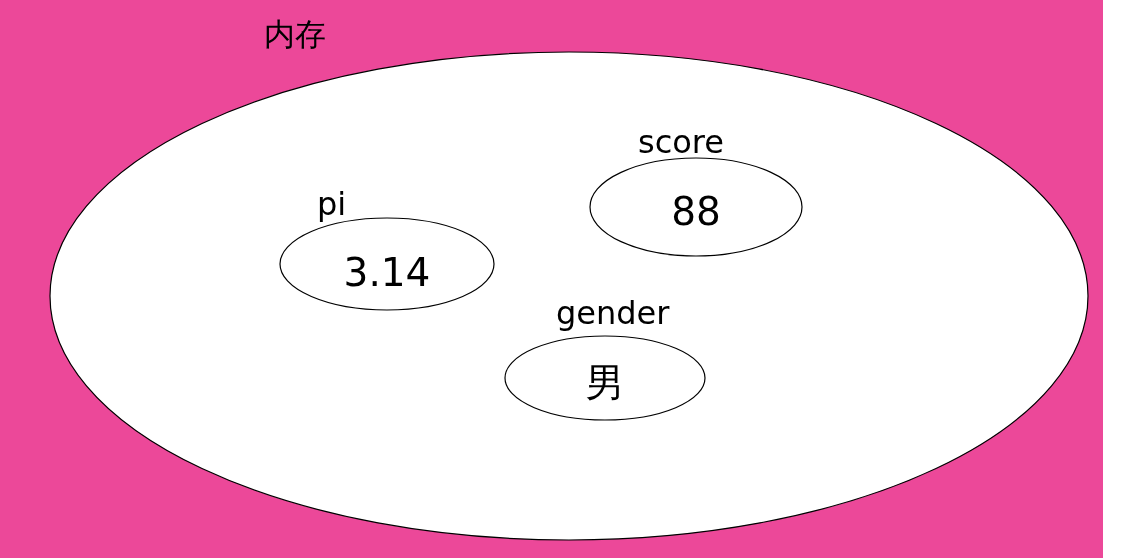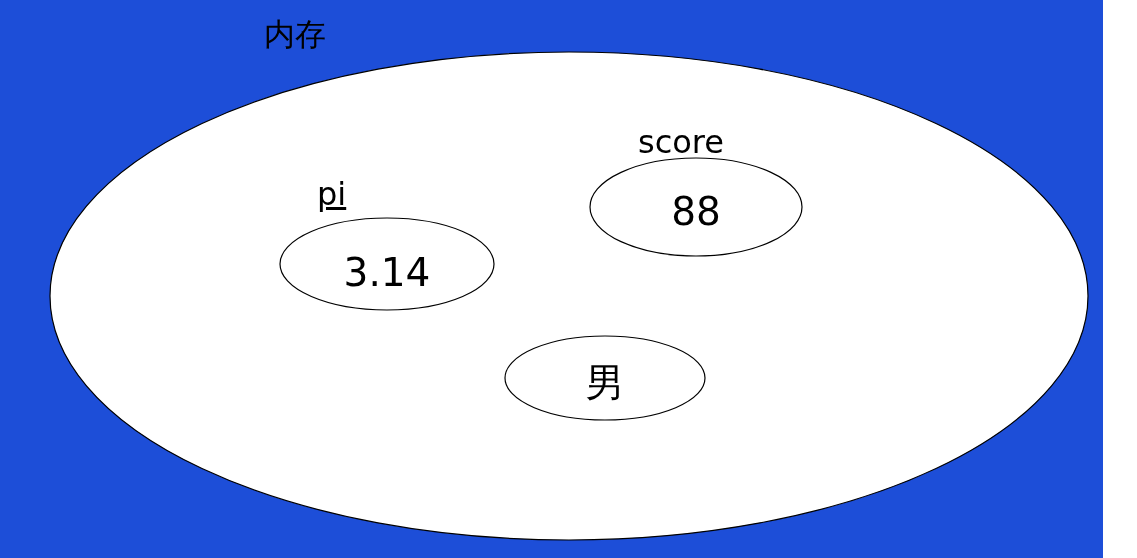--- a/index.html
+++ b/index.html
@@ -12,21 +12,21 @@
     width: 1137px;
     height: 558px;
     font-family: "DejaVu Sans", "Liberation Sans", sans-serif;
     color: #000000;
     overflow: hidden;
   }
   #canvas {
     position: relative;
     width: 1103px;
     height: 558px;
-    background: #1d4ed8;
+    background: #ec4899;
   }
   #diagram-svg {
     position: absolute;
     top: 0;
     left: 0;
     width: 1137px;
     height: 558px;
     display: block;
   }
   .shape-ellipse {
@@ -45,21 +45,21 @@
   
   #memory-title {
     left: 264px;
     top: 19px;
     font-size: 31px;
   }
   
   .var-label {
     font-size: 32px;
   }
-  #label-pi     { left: 317px; top: 178px; text-decoration: underline; }
+  #label-pi     { left: 317px; top: 188px; }
   #label-score  { left: 638px; top: 126px; }
   #label-gender { left: 556px; top: 297px; }
   
   .var-value {
     font-size: 39px;
     text-align: center;
   }
   #value-pi {
     left: 287px;
     top: 253px;
@@ -91,16 +91,17 @@
   <div class="txt" id="memory-title">内存</div>
 
   <div class="txt var-label" id="label-pi">pi</div>
 
   <div class="txt var-value" id="value-pi">3.14</div>
 
   <div class="txt var-label" id="label-score">score</div>
 
   <div class="txt var-value" id="value-score">88</div>
 
+  <div class="txt var-label" id="label-gender">gender</div>
 
   <div class="txt var-value" id="value-gender">男</div>
 
 </div>
 
 </body></html>

